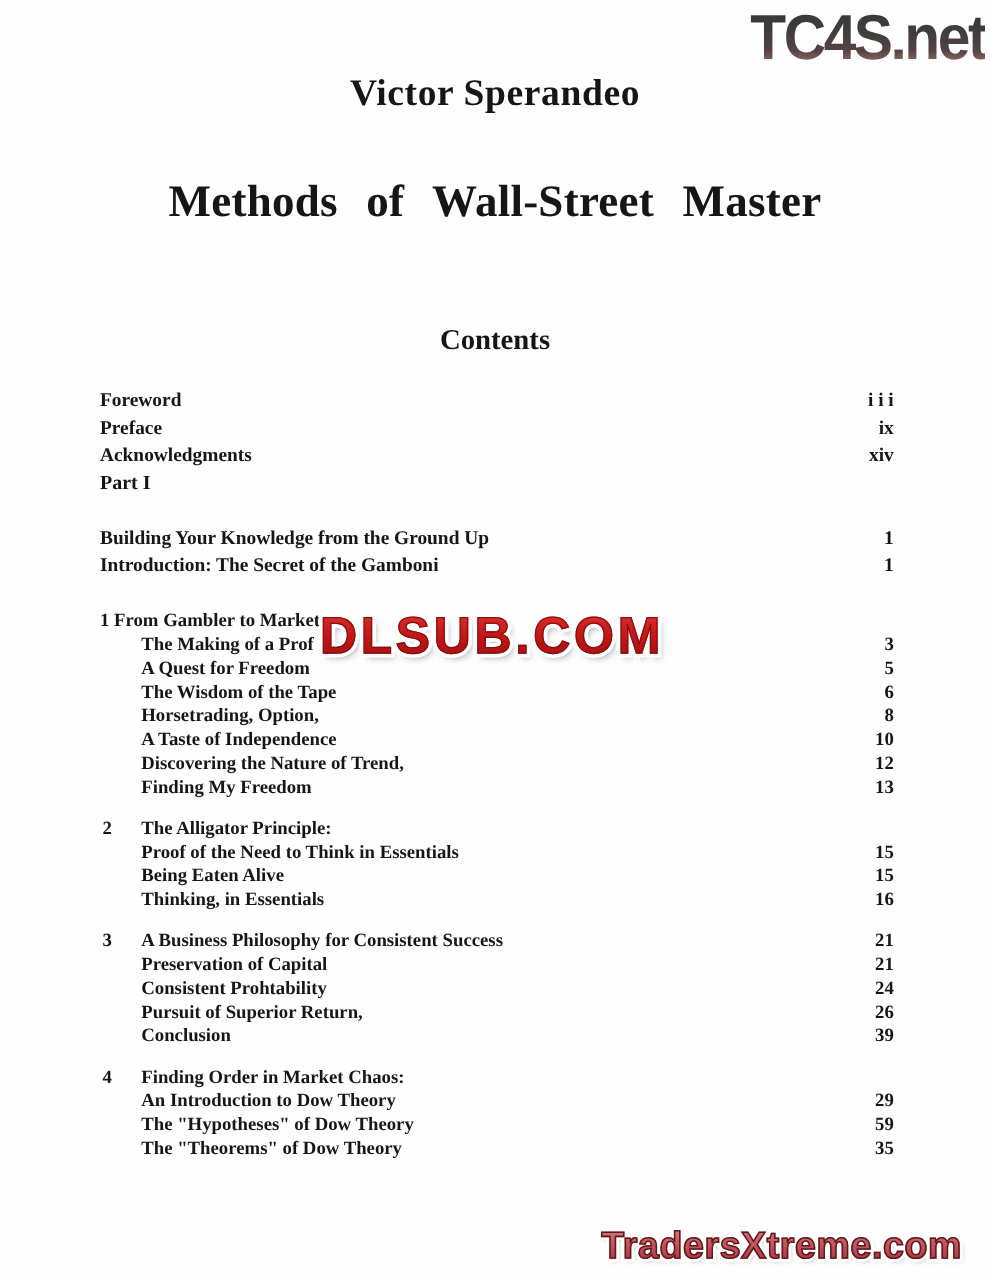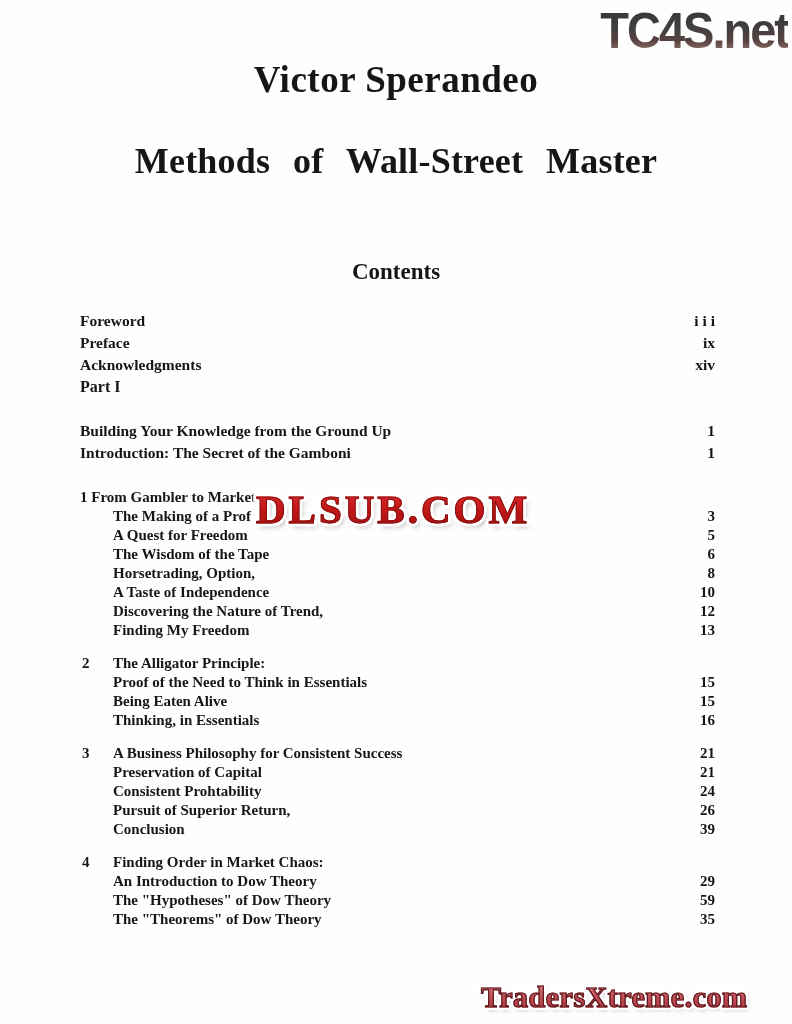--- a/index.html
+++ b/index.html
@@ -15,21 +15,21 @@
     font-family: "Liberation Sans", sans-serif;
     font-weight: bold; font-size: 47px; letter-spacing: -2px;
     transform: scaleY(1.08); transform-origin: top right;
     background: linear-gradient(180deg, #343434 0%, #3e3e3e 42%, #564241 68%, #8c6c64 85%, #c3aea7 100%);
     -webkit-background-clip: text; background-clip: text; color: transparent;
   }
 
   
   .author {
     position: absolute; top: 58px; left: 0; width: 100%;
-    text-align: center; font-weight: bold; font-size: 37px; letter-spacing: 0.5px;
+    text-align: center; font-weight: bold; font-size: 30px; letter-spacing: 0.5px;
   }
   .book-title {
     position: absolute; top: 140px; left: 0; width: 100%;
     text-align: center; font-weight: bold; font-size: 36px;
     word-spacing: 0.38em; letter-spacing: 0.2px;
   }
   .contents-heading {
     position: absolute; top: 259px; left: 0; width: 100%;
     text-align: center; font-weight: bold; font-size: 23px;
   }
@@ -46,21 +46,21 @@
   .ind { padding-left: 33px; }
   .chap-head { display: flex; line-height: 19px; font-size: 15px; }
   .chap-head .num { width: 33px; flex: 0 0 33px; padding-left: 2px; }
   .chap-head .ttl { flex: 1 1 auto; }
   .gap-a { height: 22px; } 
   .gap-b { height: 24px; } 
   .gap-c { height: 14px; } 
 
   
   .wm { position: absolute; z-index: 6; white-space: nowrap;
-        font-family: Liberation Serif, serif; font-weight: bold; }
+        font-family: Liberation Sans, sans-serif; font-weight: bold; }
   .wm::before {
     content: attr(data-text);
     position: absolute; left: 0; top: 0; z-index: 0;
     color: #ffffff; -webkit-text-stroke: 7px #ffffff;
     text-shadow: 3px 4px 5px rgba(110,110,110,0.55);
   }
   .wm .fill { position: relative; z-index: 1; }
 
   .wm-dlsub { left: 256px; top: 485px; font-size: 41px; letter-spacing: 3px; }
   .wm-dlsub .fill {

